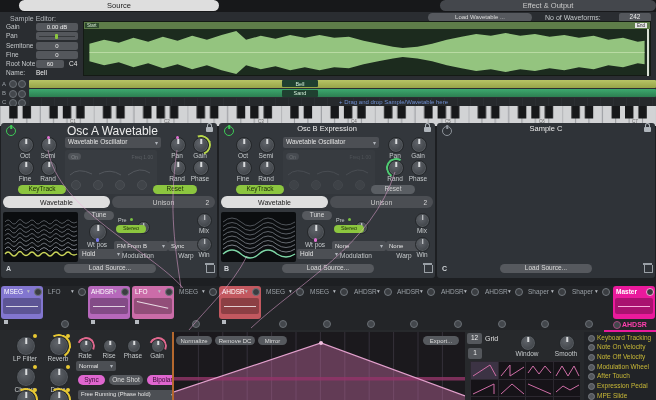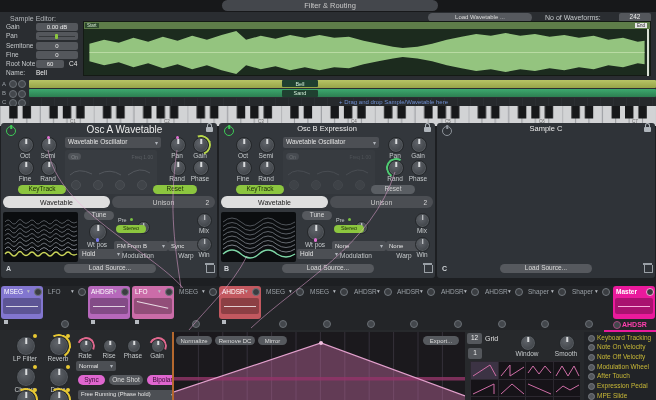--- a/index.html
+++ b/index.html
@@ -65,21 +65,22 @@
 <body>
 
 <div id="app">
 
   <div class="abs" style="left:0;top:0;width:656px;height:12px;background:#17181a;"></div>
   <div class="abs" style="left:0;top:12px;width:656px;height:114px;background:#2a2d31;"></div>
   <div class="abs" style="left:0;top:126px;width:656px;height:160px;background:#1d1f22;"></div>
   <div class="abs" style="left:0;top:286px;width:656px;height:44px;background:#232528;"></div>
   <div class="abs" style="left:0;top:330px;width:656px;height:70px;background:#27292c;"></div>
 
-  <div class="tab" style="left:222px;width:216px;">Filter &amp; Routing</div>
+  <div class="tab active" style="left:19px;width:200px;">Source</div>
+  <div class="tab" style="left:440px;width:216px;">Effect &amp; Output</div>
 
   <div class="pill" style="left:428px;top:12.5px;width:104px;height:9px;font-size:6px;">Load Wavetable ...</div>
   <span class="lbl" style="left:545px;top:14px;font-size:7px;">No of Waveforms:</span>
   <div class="vbox" style="left:619px;top:12.5px;width:32px;height:9px;">242</div>
 
   <span class="lbl" style="left:10px;top:15px;color:#b4b8bc;font-size:7px;">Sample Editor:</span>
   <span class="lbl" style="left:6px;top:24px;">Gain</span>
   <div class="vbox" style="left:36px;top:22.5px;width:42px;height:8px;font-size:6px;">0.00 dB</div>
   <span class="lbl" style="left:6px;top:33px;">Pan</span>
   <div class="abs" style="left:36px;top:32px;width:42px;height:8px;background:#54575c;border-radius:2px;">
@@ -155,21 +156,21 @@
     <span class="lbl" style="left:164px;top:14px;font-size:4.5px;color:#666;">C2</span>
     <span class="lbl" style="left:258px;top:14px;font-size:4.5px;color:#666;">C3</span>
     <span class="lbl" style="left:351px;top:14px;font-size:4.5px;color:#666;">C4</span>
     <span class="lbl" style="left:445px;top:14px;font-size:4.5px;color:#666;">C5</span>
     <span class="lbl" style="left:539px;top:14px;font-size:4.5px;color:#666;">C6</span>
     <span class="lbl" style="left:632px;top:14px;font-size:4.5px;color:#666;">C7</span>
   </div>
 
   <div class="abs" style="left:1px;top:123px;width:216px;height:155px;background:#33373c;border-radius:3px;"></div>
   <span class="power" style="left:6px;top:126px;"></span>
-  <span class="lbl lblc" style="left:109px;top:125px;font-size:10px;color:#ececec;padding-left:31px;">Osc A Wavetable</span>
+  <span class="lbl lblc" style="left:97px;top:125px;font-size:12px;color:#ececec;padding-left:31px;">Osc A Wavetable</span>
   <span class="lock" style="left:206px;top:127px;"></span>
   <div class="dd" style="left:65px;top:137px;width:90px;height:11px;">
       <span>Wavetable Oscillator</span>
     </div>
 
   <div class="knob" style="left:18px;top:137px;width:14px;height:14px;"></div>
   <span class="lbl lblc" style="left:25px;top:153px;">Oct</span>
   <div class="knob" style="left:41px;top:137px;width:14px;height:14px;"></div>
   <span class="dot" style="left:46.5px;top:135.5px;width:3px;height:3px;background:#e070d0;"></span>
   <span class="lbl lblc" style="left:48px;top:153px;">Semi</span>

